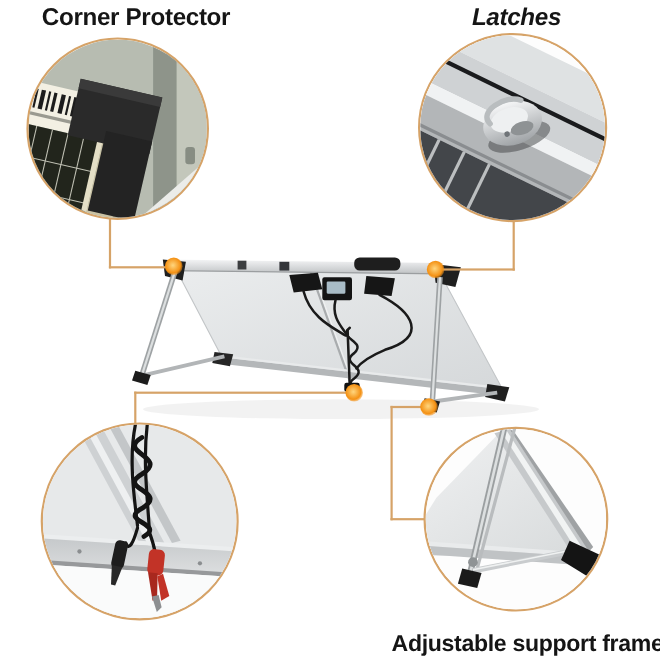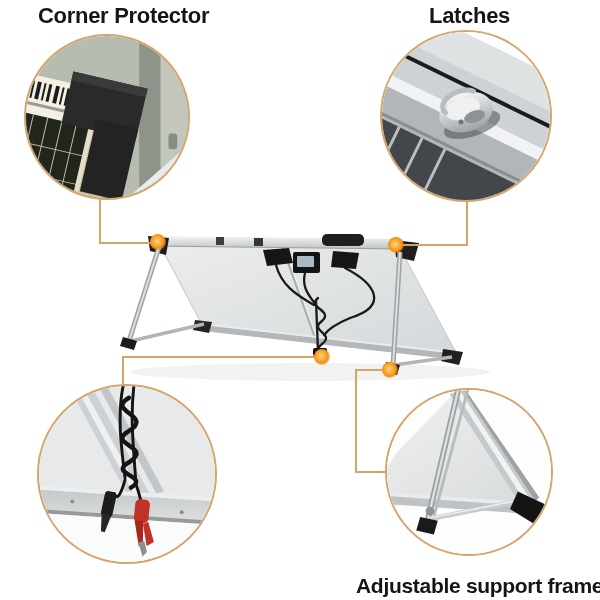--- a/index.html
+++ b/index.html
@@ -15,21 +15,21 @@
   .marker{position:absolute;width:16px;height:16px;border-radius:50%;z-index:3;
           background:radial-gradient(circle at 45% 45%, #ffd67e 0%, #f49114 55%, rgba(244,145,20,0) 85%);}
   .main-photo{position:absolute;left:0;top:0;z-index:1;}
 </style>
 </head>
 <body>
 
 <div class="canvas">
 
   <div class="title" style="left:38px;top:3px;">Corner Protector</div>
-  <div class="title" style="left:429px;top:3px;">Latches</div>
+  <div class="title" style="left:429px;top:3px;font-style:italic;">Latches</div>
   <div class="title" style="left:356px;top:574px;font-size:21px;">Adjustable support frame</div>
 
   <div class="lead" style="left:99px;top:197px;width:2px;height:47px;"></div>
   <div class="lead" style="left:99px;top:242px;width:60px;height:2px;"></div>
   <div class="lead" style="left:466px;top:199px;width:2px;height:47px;"></div>
   <div class="lead" style="left:398px;top:244px;width:70px;height:2px;"></div>
   <div class="lead" style="left:122px;top:356px;width:201px;height:2px;"></div>
   <div class="lead" style="left:122px;top:356px;width:2px;height:32px;"></div>
   <div class="lead" style="left:355px;top:369px;width:37px;height:2px;"></div>
   <div class="lead" style="left:355px;top:369px;width:2px;height:104px;"></div>

